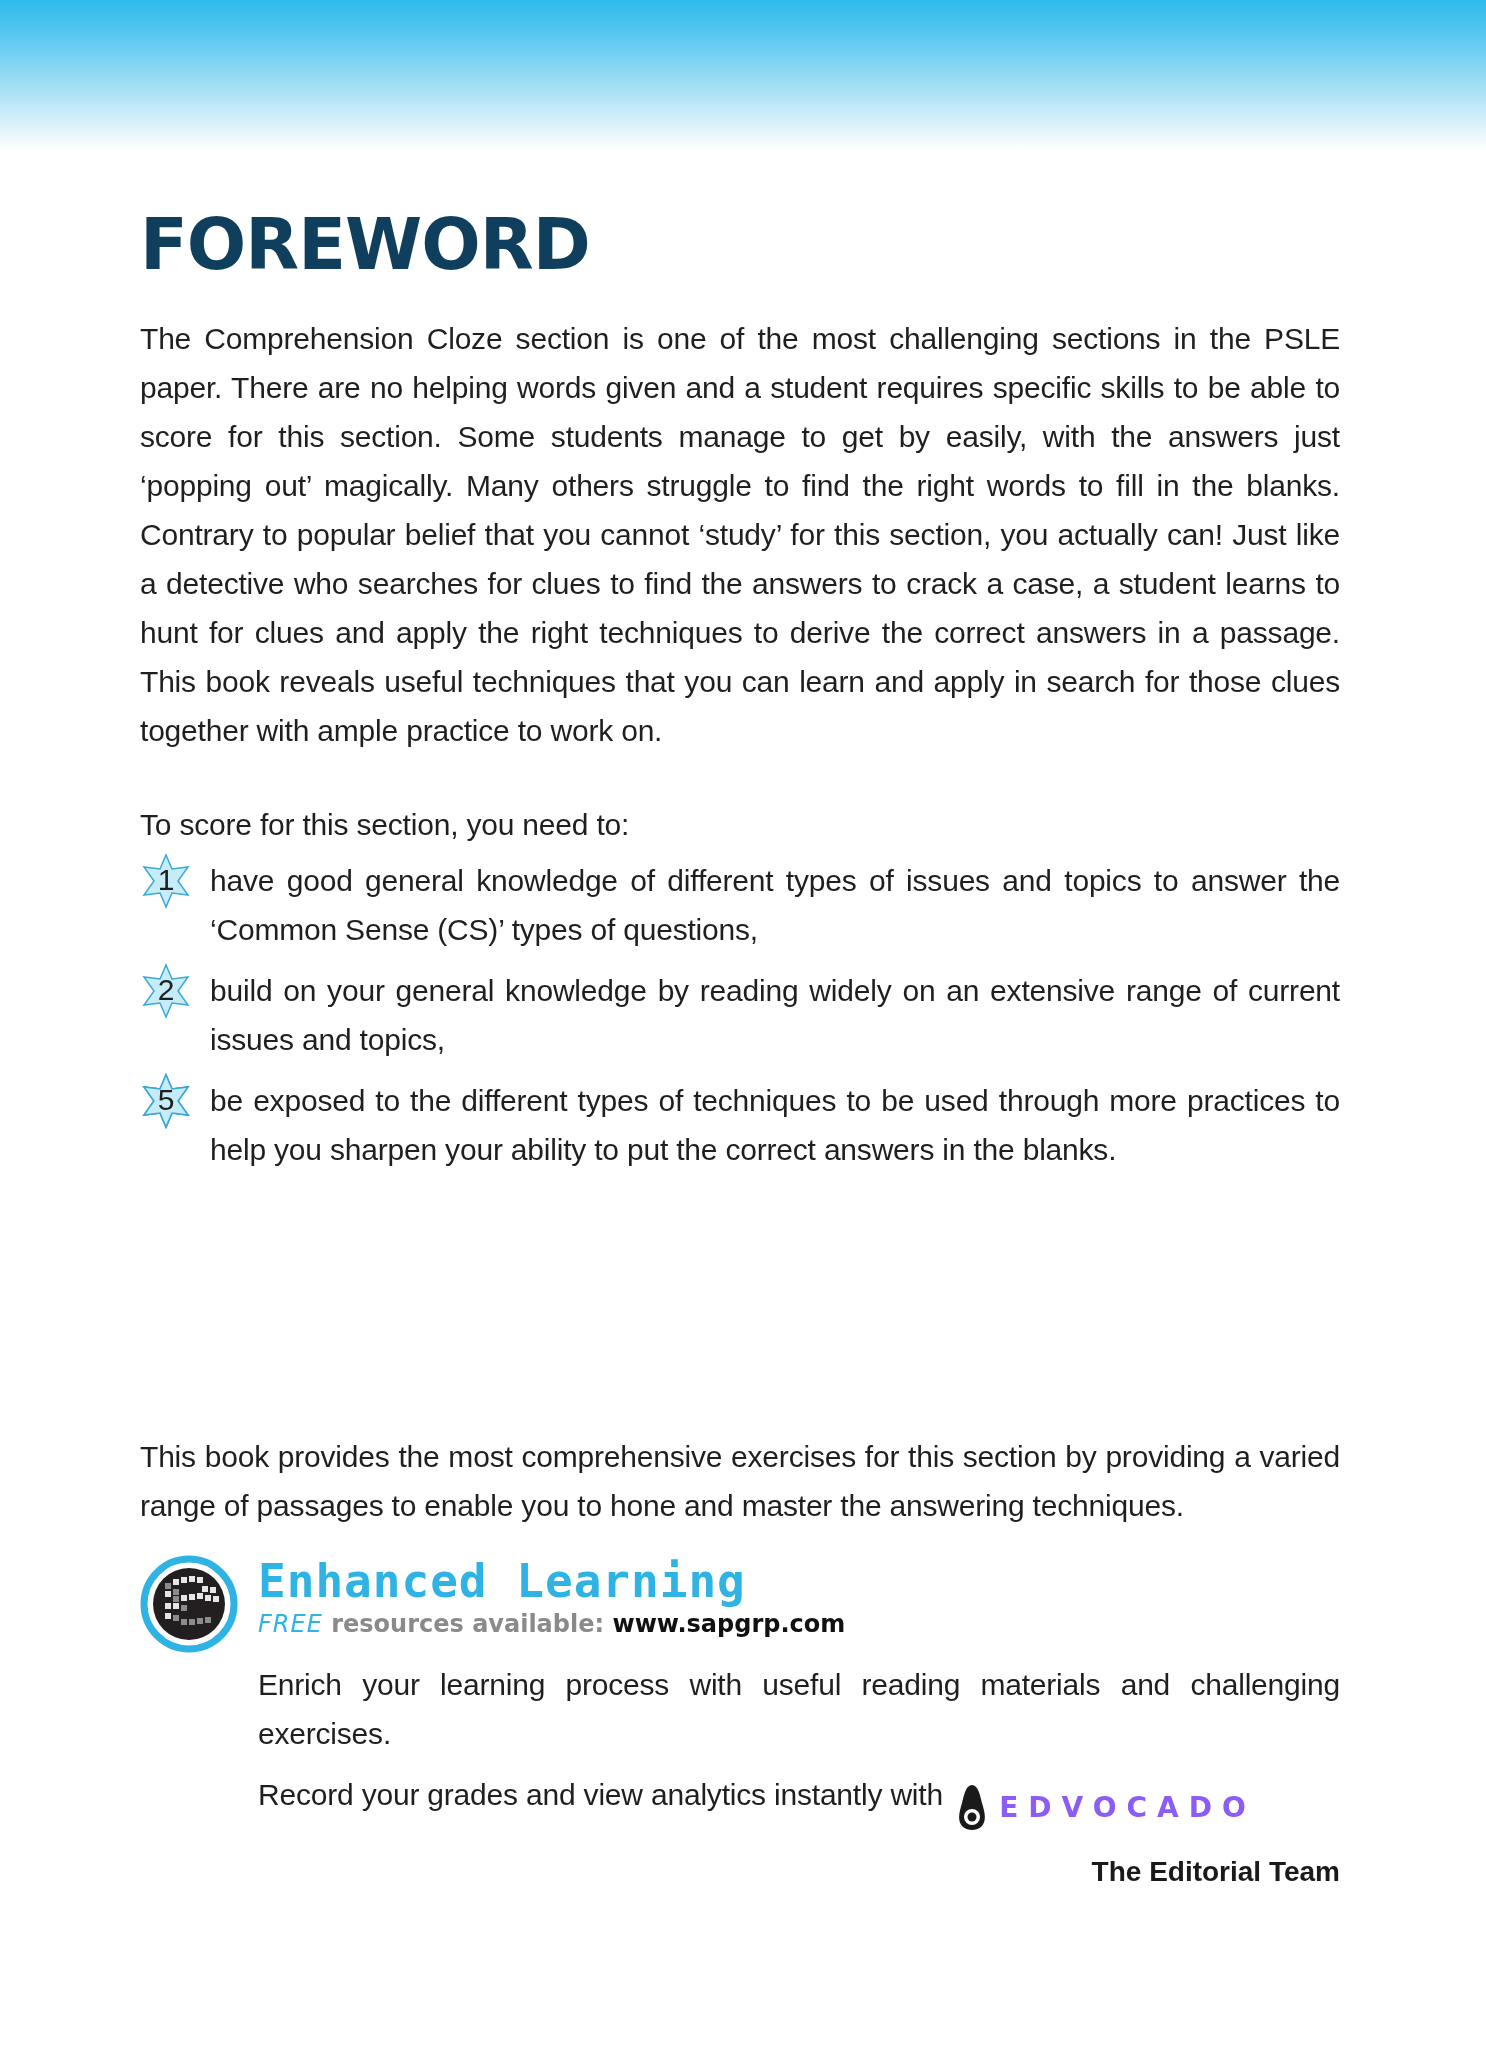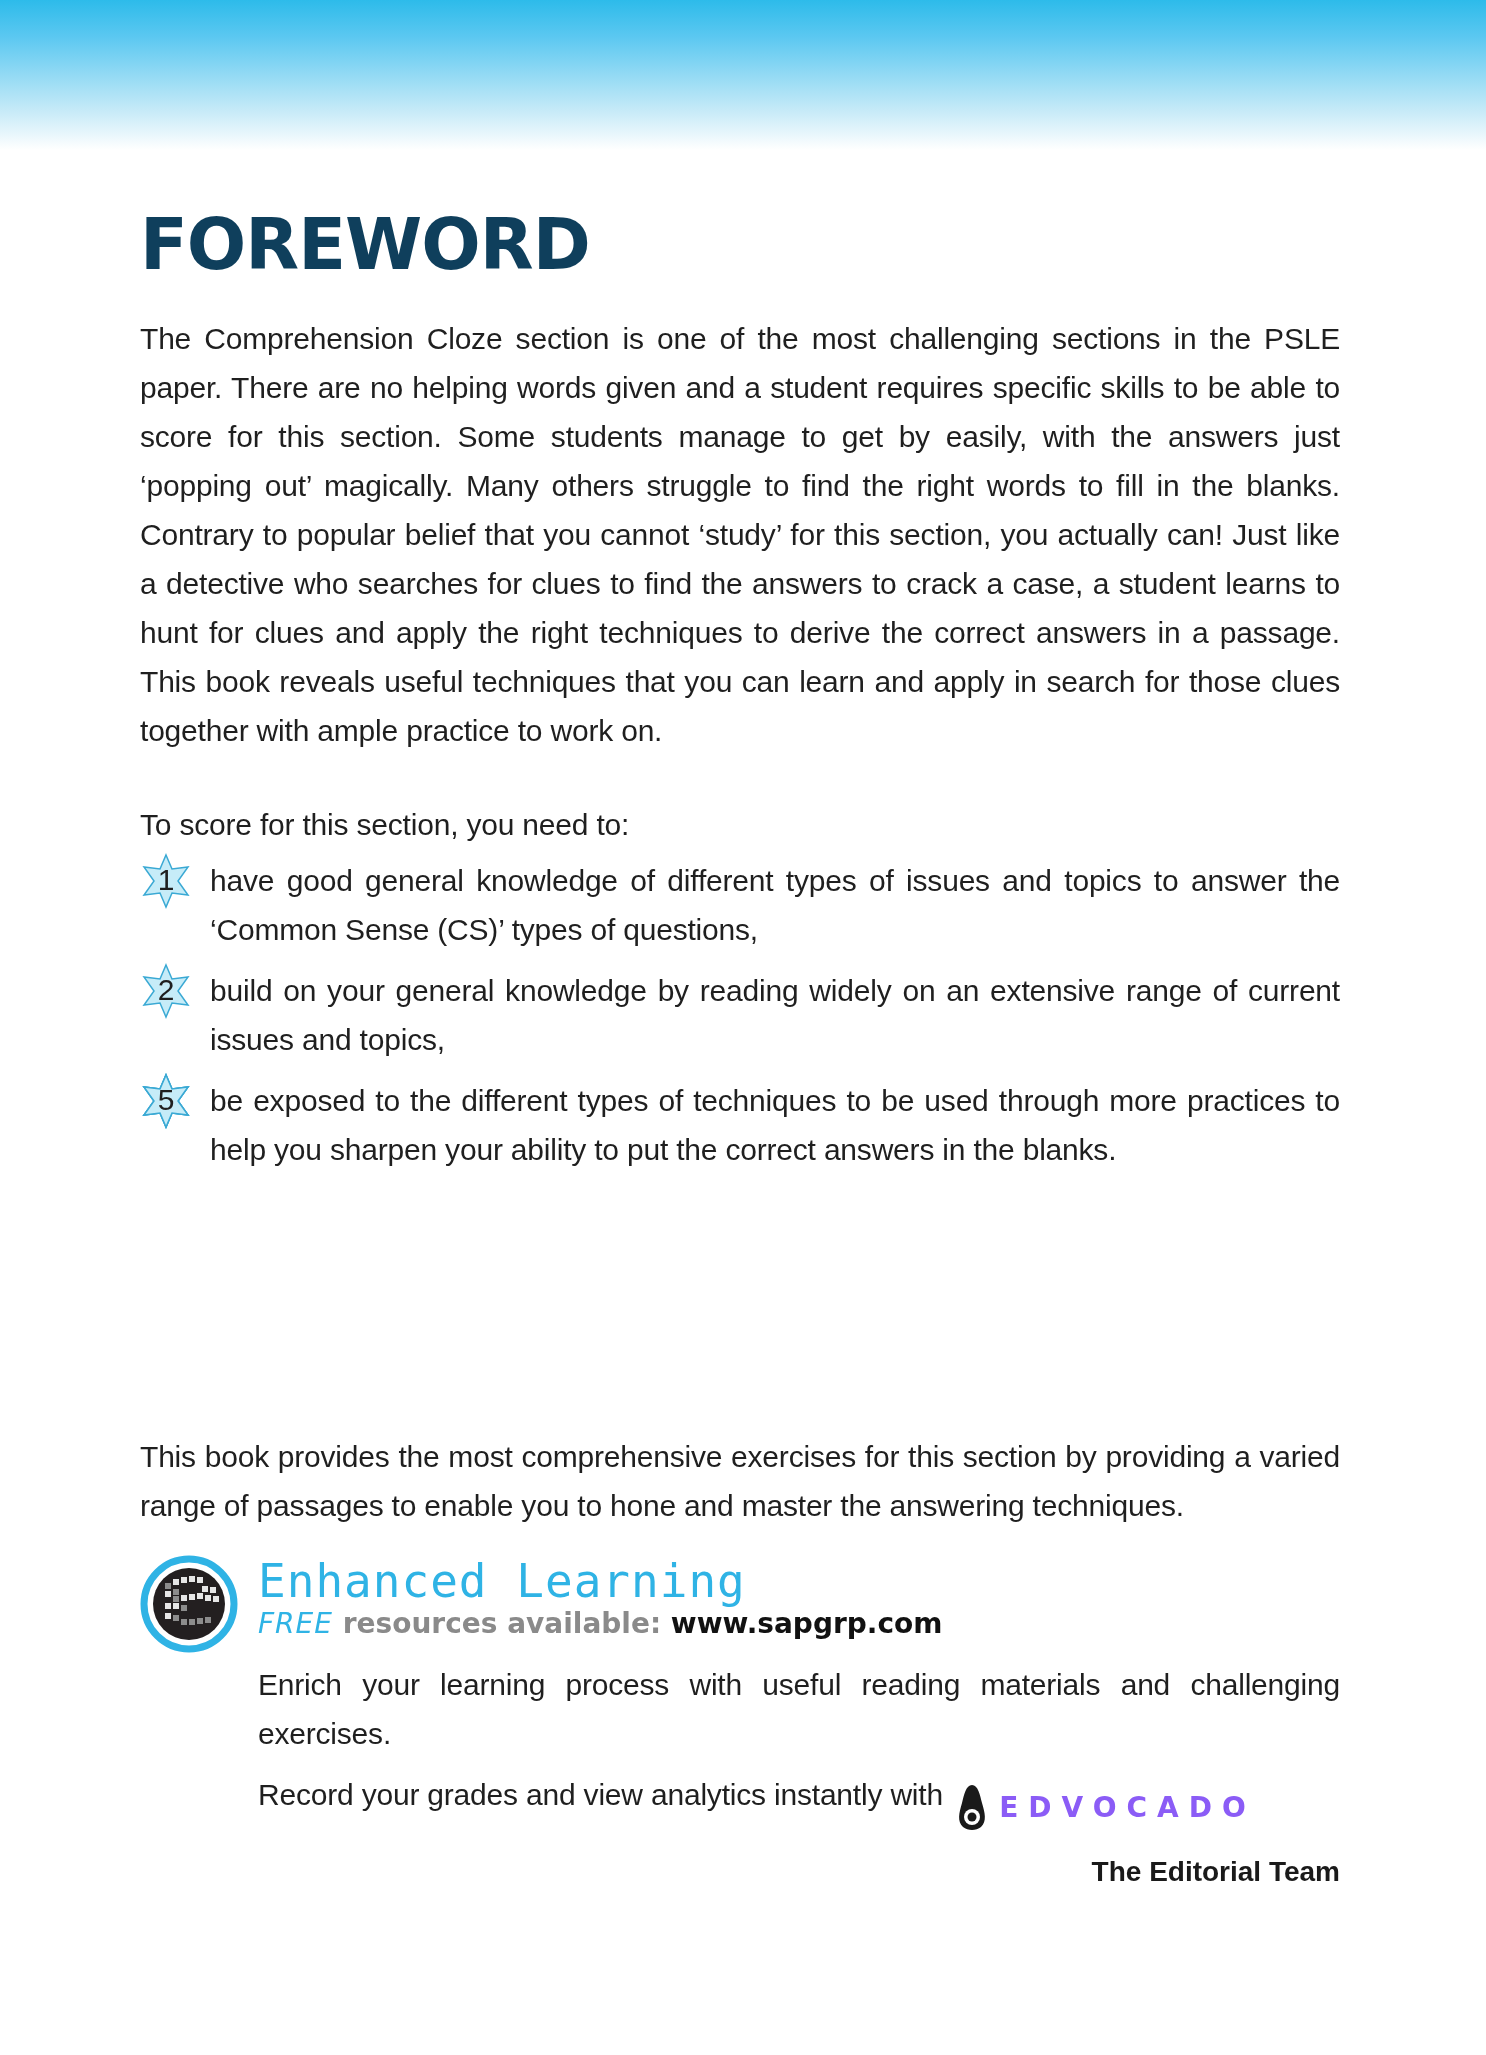--- a/index.html
+++ b/index.html
@@ -32,25 +32,25 @@
     position:absolute; left:-2px; top:-3px; width:56px; height:56px;
   }
   .star svg { width:56px; height:56px; display:block; }
   .star-num {
     position:absolute; left:0; top:5px; width:56px; text-align:center;
     font-size:30px; line-height:44px; color:#1f1f1f;
   }
   .el-logo { position:absolute; left:140px; top:1555px; width:98px; height:98px; }
   .el-title {
     position:absolute; left:258px; top:1556px;
-    font-family:"DejaVu Sans Mono", monospace; font-weight:normal;
+    font-family:"DejaVu Sans Mono", monospace; font-weight:bold;
     font-size:46px; line-height:50px; color:#2fb3e5; letter-spacing:1px;
   }
   .el-sub {
-    position:absolute; left:258px; top:1608px; font-size:28px; line-height:32px; white-space:nowrap;
+    position:absolute; left:258px; top:1608px; font-size:24px; line-height:32px; white-space:nowrap;
     font-family:"DejaVu Sans", sans-serif; font-weight:bold;text-align:right;
   }
   .el-free { color:#2fb3e5; font-style:italic; font-weight:normal; font-family:"DejaVu Sans", sans-serif; letter-spacing:1px; }
   .el-res { color:#8a8a8a; }
   .el-url { color:#111; }
   .enrich { position:absolute; left:258px; width:1082px; top:1660px; font-size:30px; line-height:49px; text-align:justify; letter-spacing:-0.2px; }
   .enrich p { margin:0; }
   .record-line { margin-top:12px !important; white-space:nowrap; }
   .edvocado { display:inline-block; vertical-align:-10px; margin-left:6px; }
   .edvocado svg { display:inline-block; vertical-align:middle; }

